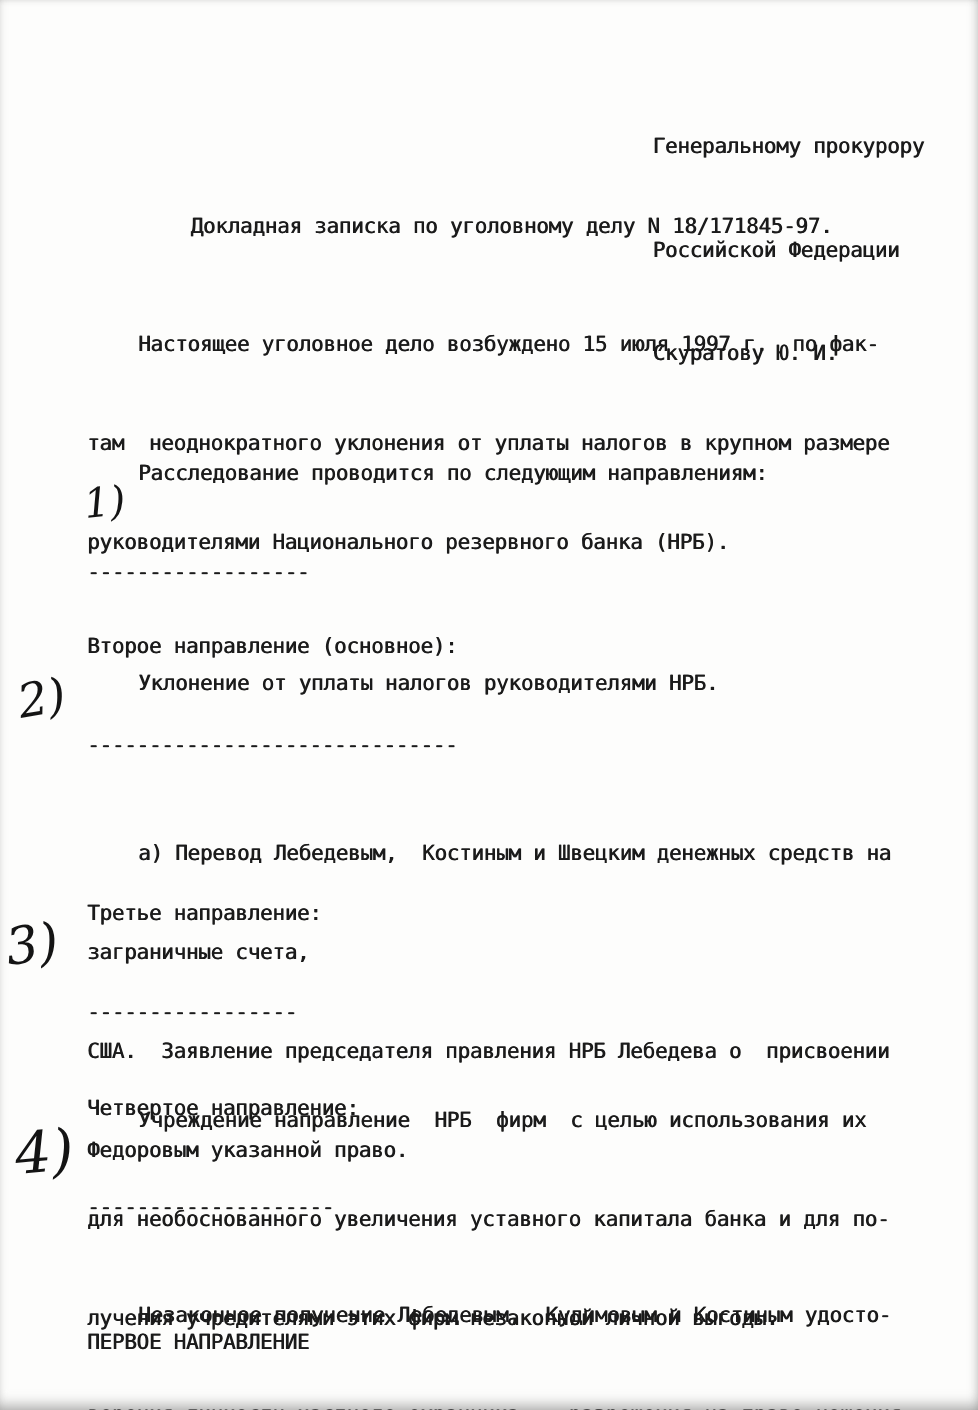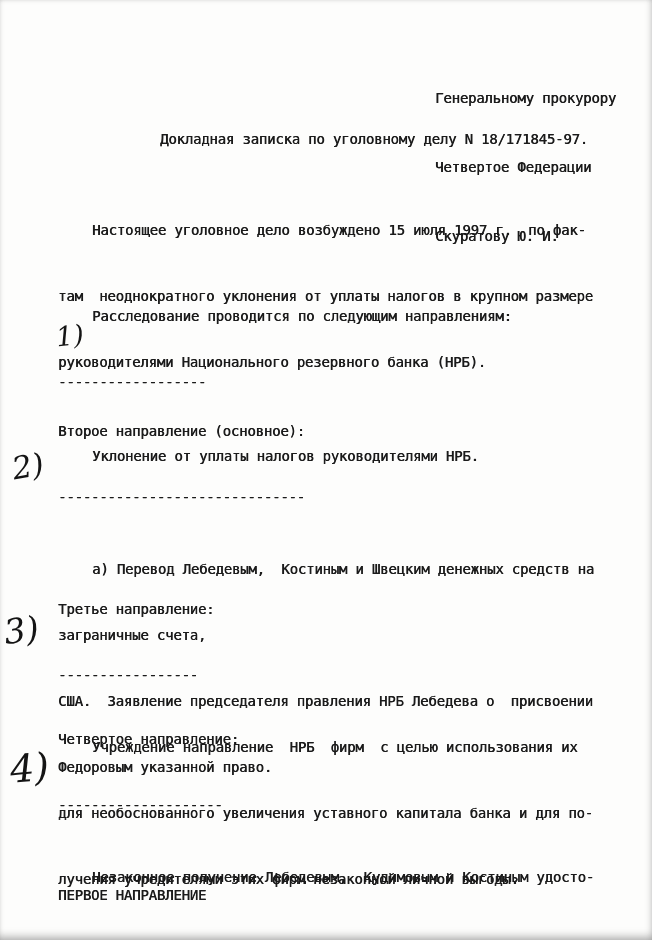--- a/index.html
+++ b/index.html
@@ -27,21 +27,21 @@
   .block {
     position: absolute;
     white-space: pre;
     font-size: 14px;
     line-height: 22px;
     letter-spacing: -0.2px;
     text-shadow: 0.45px 0 0 currentColor; 
   }
   .block div { white-space: pre; }
   .recipient { left: 435px; top: 41px; line-height: 23px; }
-  .title     { left: 127px; top: 128px; margin-left: 33px; }
+  .title     { left: 127px; top: 140px; }
   .intro     { left: 58px;  top: 175px; }
   .sec1      { left: 58px;  top: 261px; }
   .sec2      { left: 58px;  top: 376px; }
   .sec3      { left: 58px;  top: 554px; }
   .sec4      { left: 58px;  top: 684px; }
   .final     { left: 58px;  top: 838px; line-height: 23px; }
   .indent { margin-left: 34px; }
   .gap-sm { margin-top: 8px; }
   .gap-xs { margin-top: 6px; }
   
@@ -57,21 +57,21 @@
   .note3 { left: 4px;  top: 610px; font-size: 34px; transform: rotate(-8deg); }
   .note4 { left: 10px; top: 746px; font-size: 38px; transform: rotate(-5deg); }
 </style>
 </head>
 <body>
 
 <div class="page">
 
   <div class="block recipient">
     <div>Генеральному прокурору</div>
-    <div>Четвертое Федерации</div>
+    <div>Российской Федерации</div>
     <div>Скуратову Ю. И.</div>
   </div>
 
   <div class="block title">Докладная записка по уголовному делу N 18/171845-97.</div>
 
   <div class="block intro">
     <div class="indent">Настоящее уголовное дело возбуждено 15 июля 1997 г.  по фак-</div>
     <div>там  неоднократного уклонения от уплаты налогов в крупном размере</div>
     <div>руководителями Национального резервного банка (НРБ).</div>
   </div>

